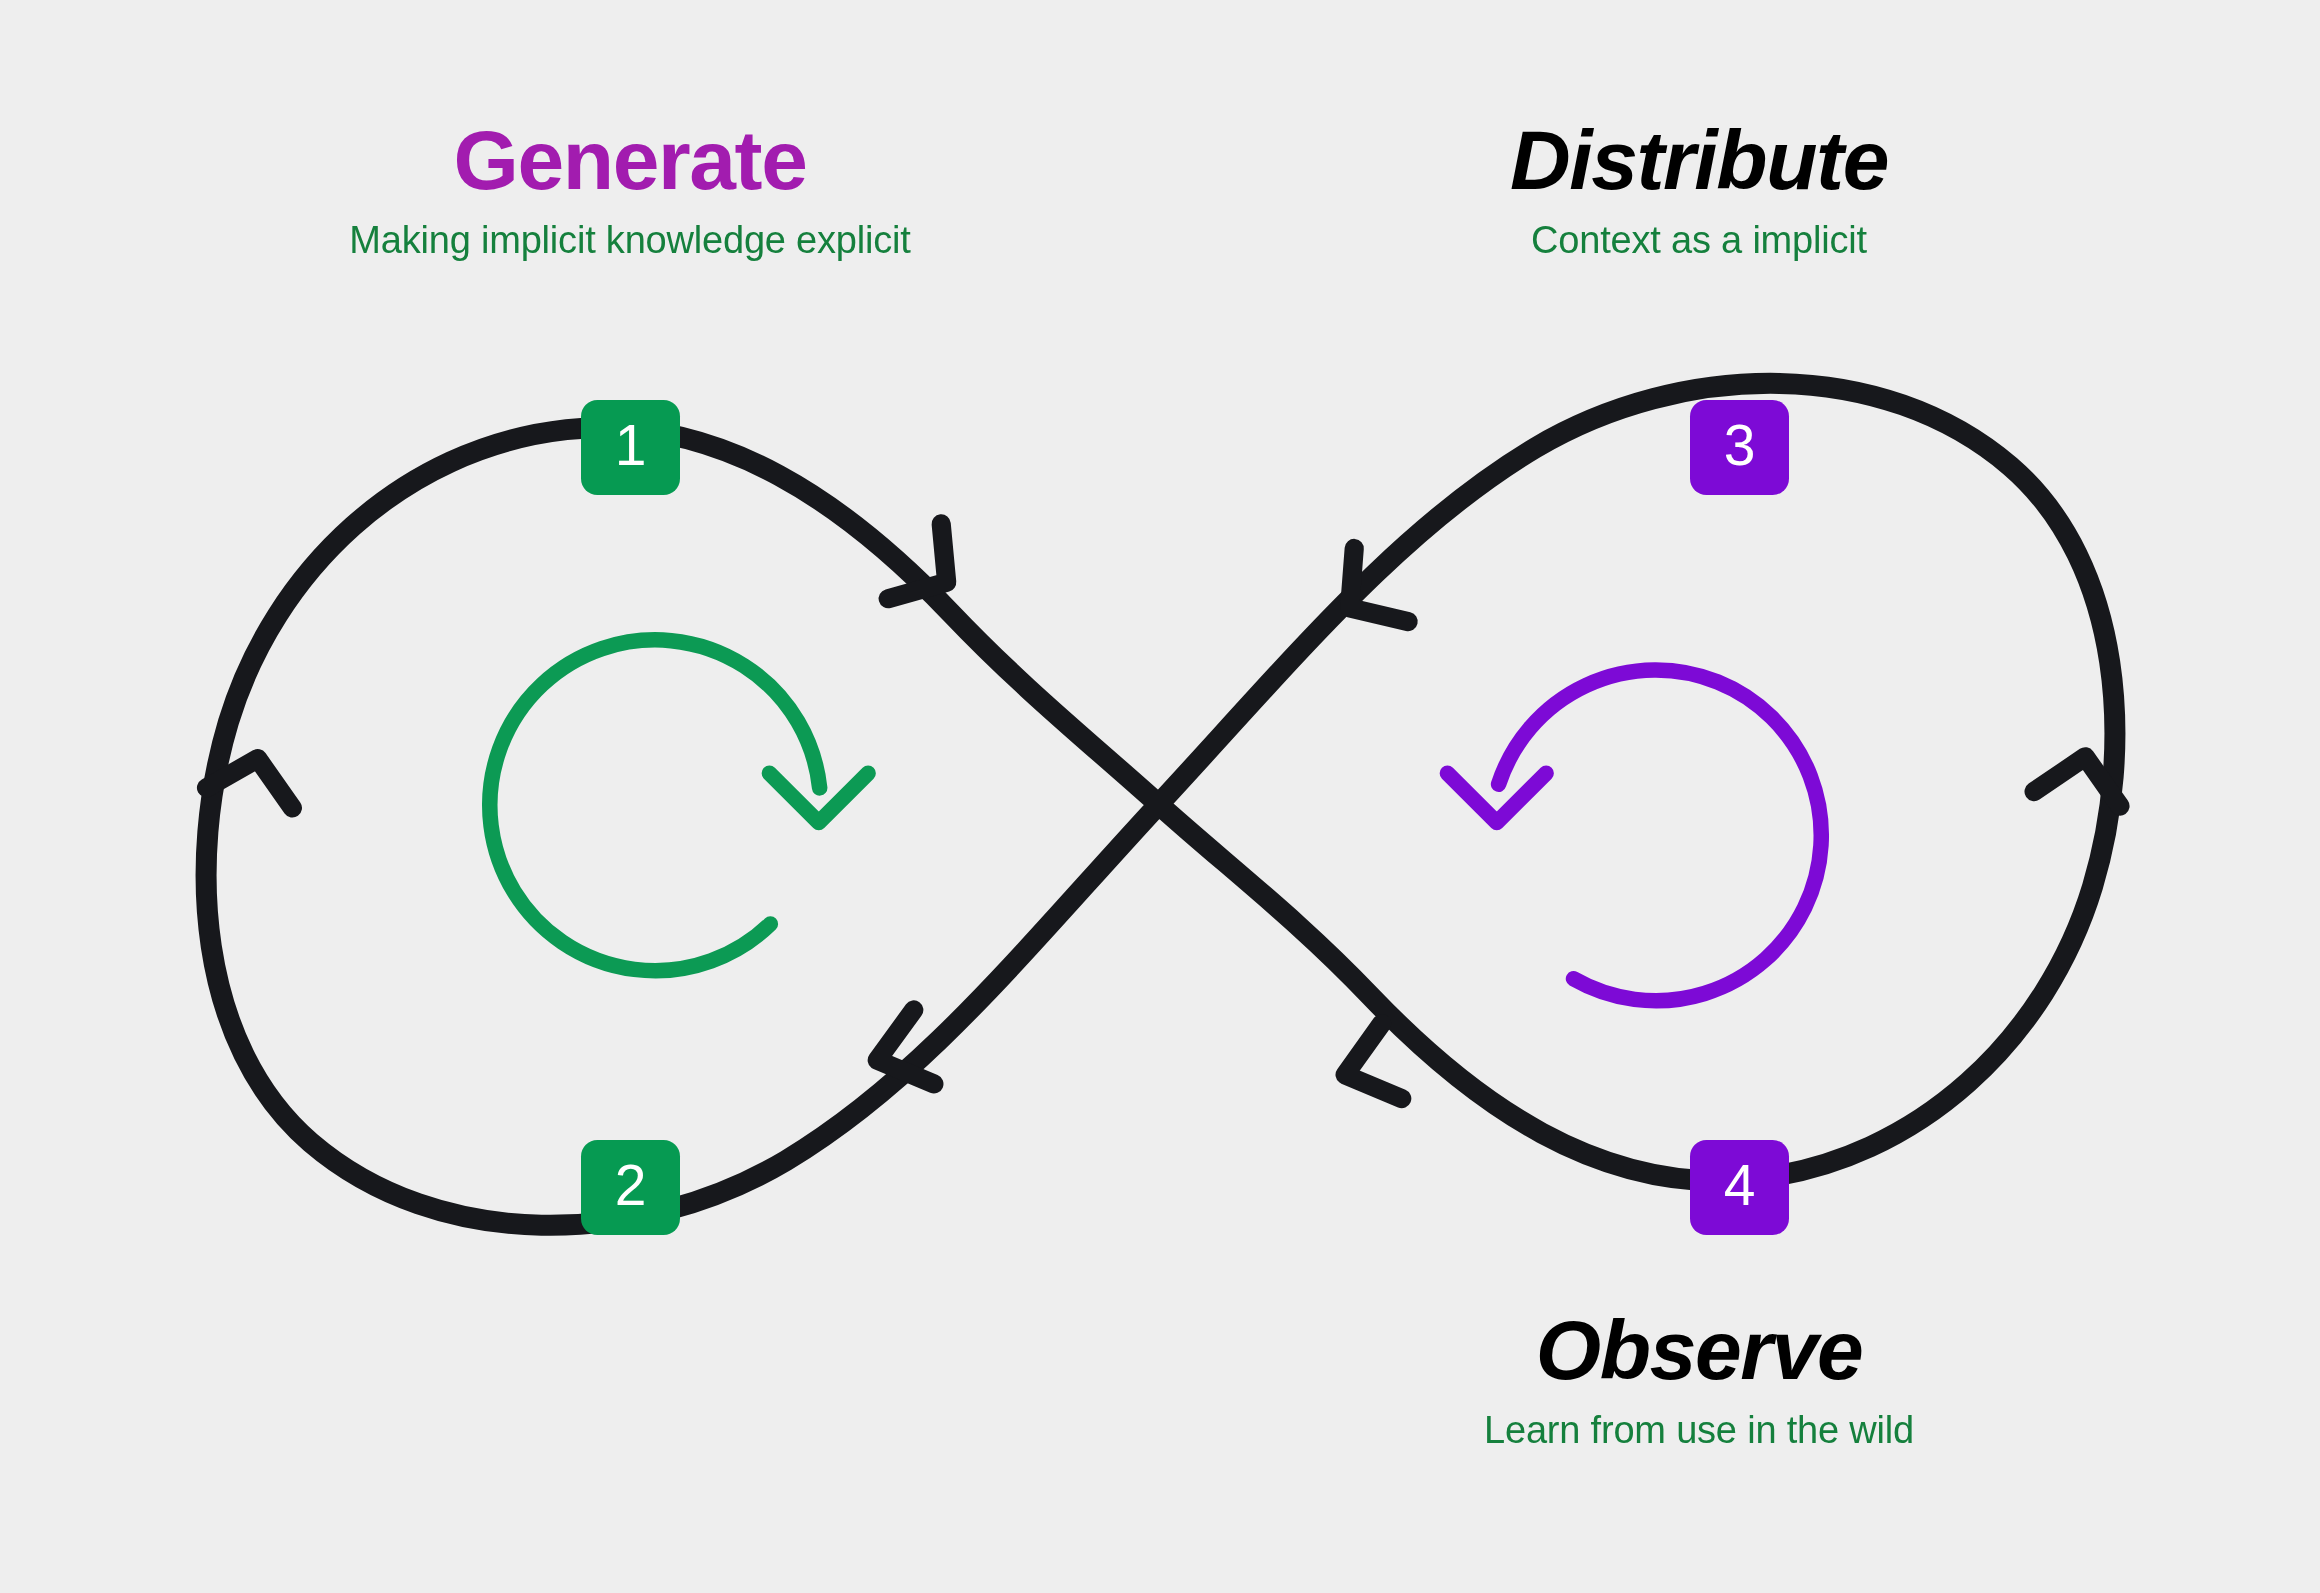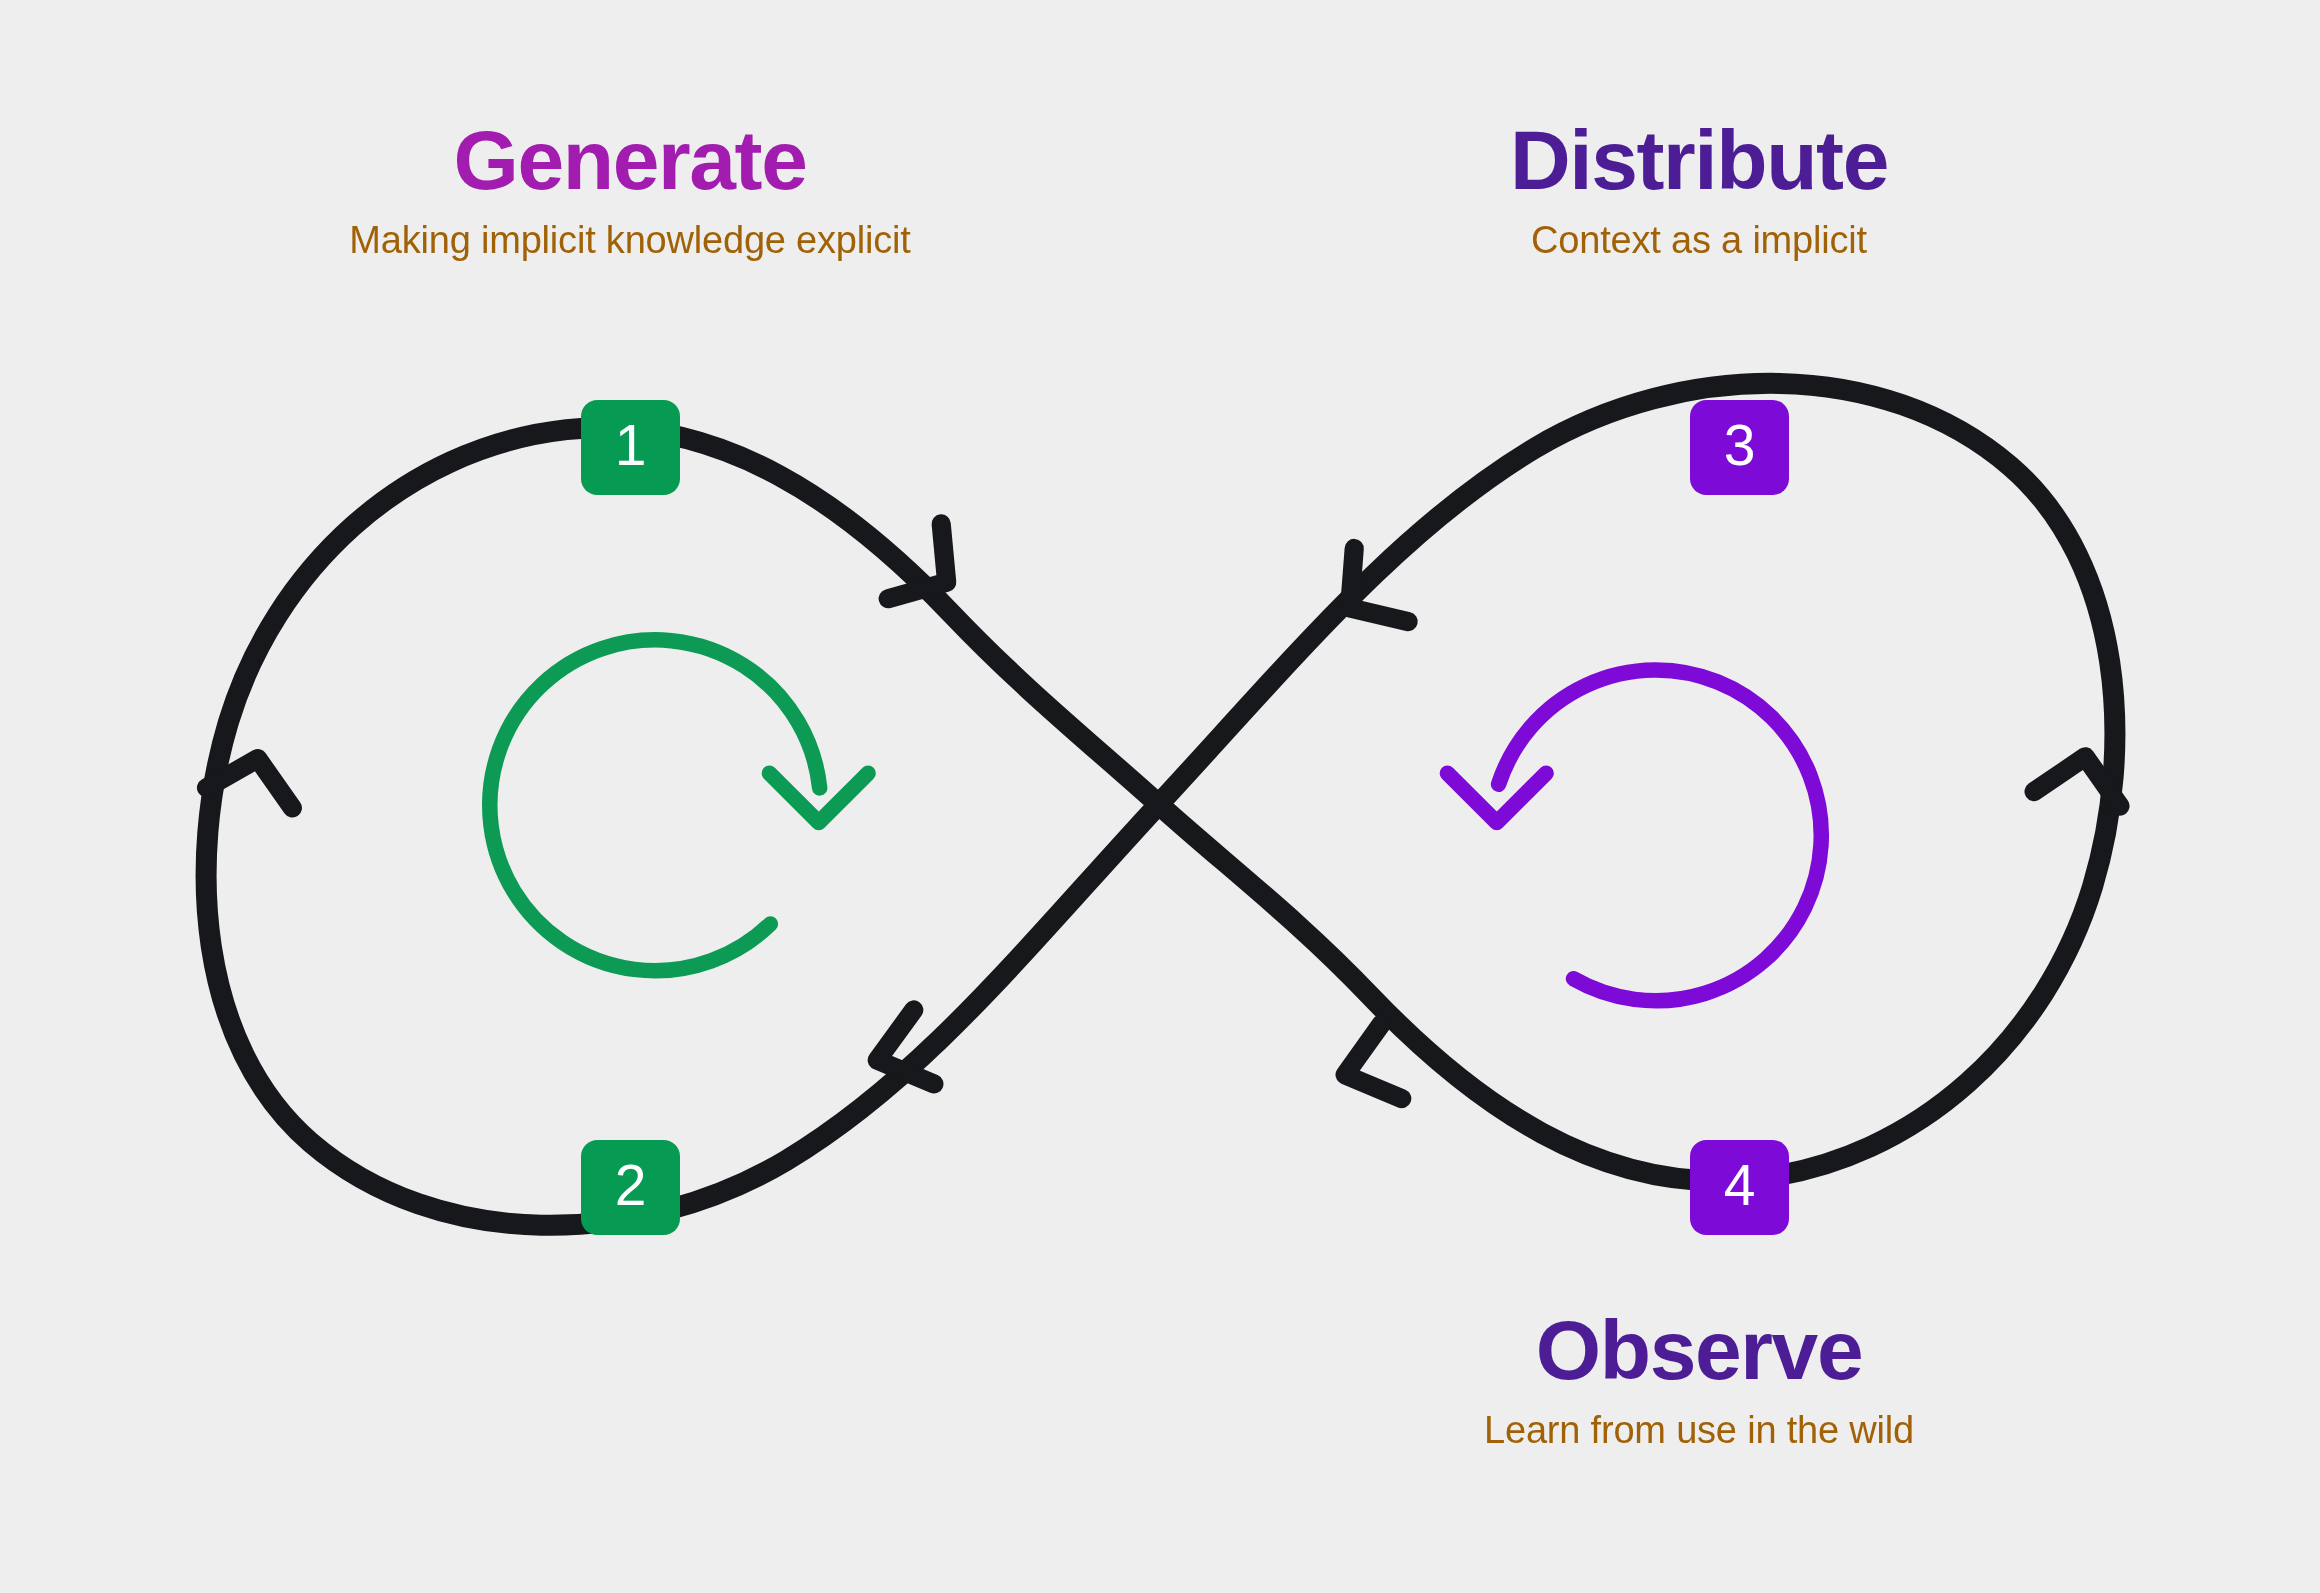--- a/index.html
+++ b/index.html
@@ -35,27 +35,27 @@
     font-size: 84px;
     font-weight: 700;
     line-height: 1.04;
     letter-spacing: -1.4px;
     margin: 0;
   }
   .label-sub {
     font-size: 38px;
     font-weight: 400;
     line-height: 1.25;
-    color: #a16207;
+    color: #15803d;
     margin: 0;
     padding-top: 12.8px;
     letter-spacing: -0.2px;
   }
   .green-text { color: #a21caf; }
-  .purple-text { color: #4c1d95; }
+  .purple-text { color: #000000; font-style: italic; }
 
   
   #cap-generate  { left: 82px;  top: 117px;  width: 1096px; }
   #cap-distribute{ left: 1151px; top: 117px;  width: 1096px; }
   #cap-evaluate  { left: 82px;  top: 1307px; width: 1096px; }
   #cap-observe   { left: 1151px; top: 1307px; width: 1096px; }
 
   
   #loop-svg {
     position: absolute;

